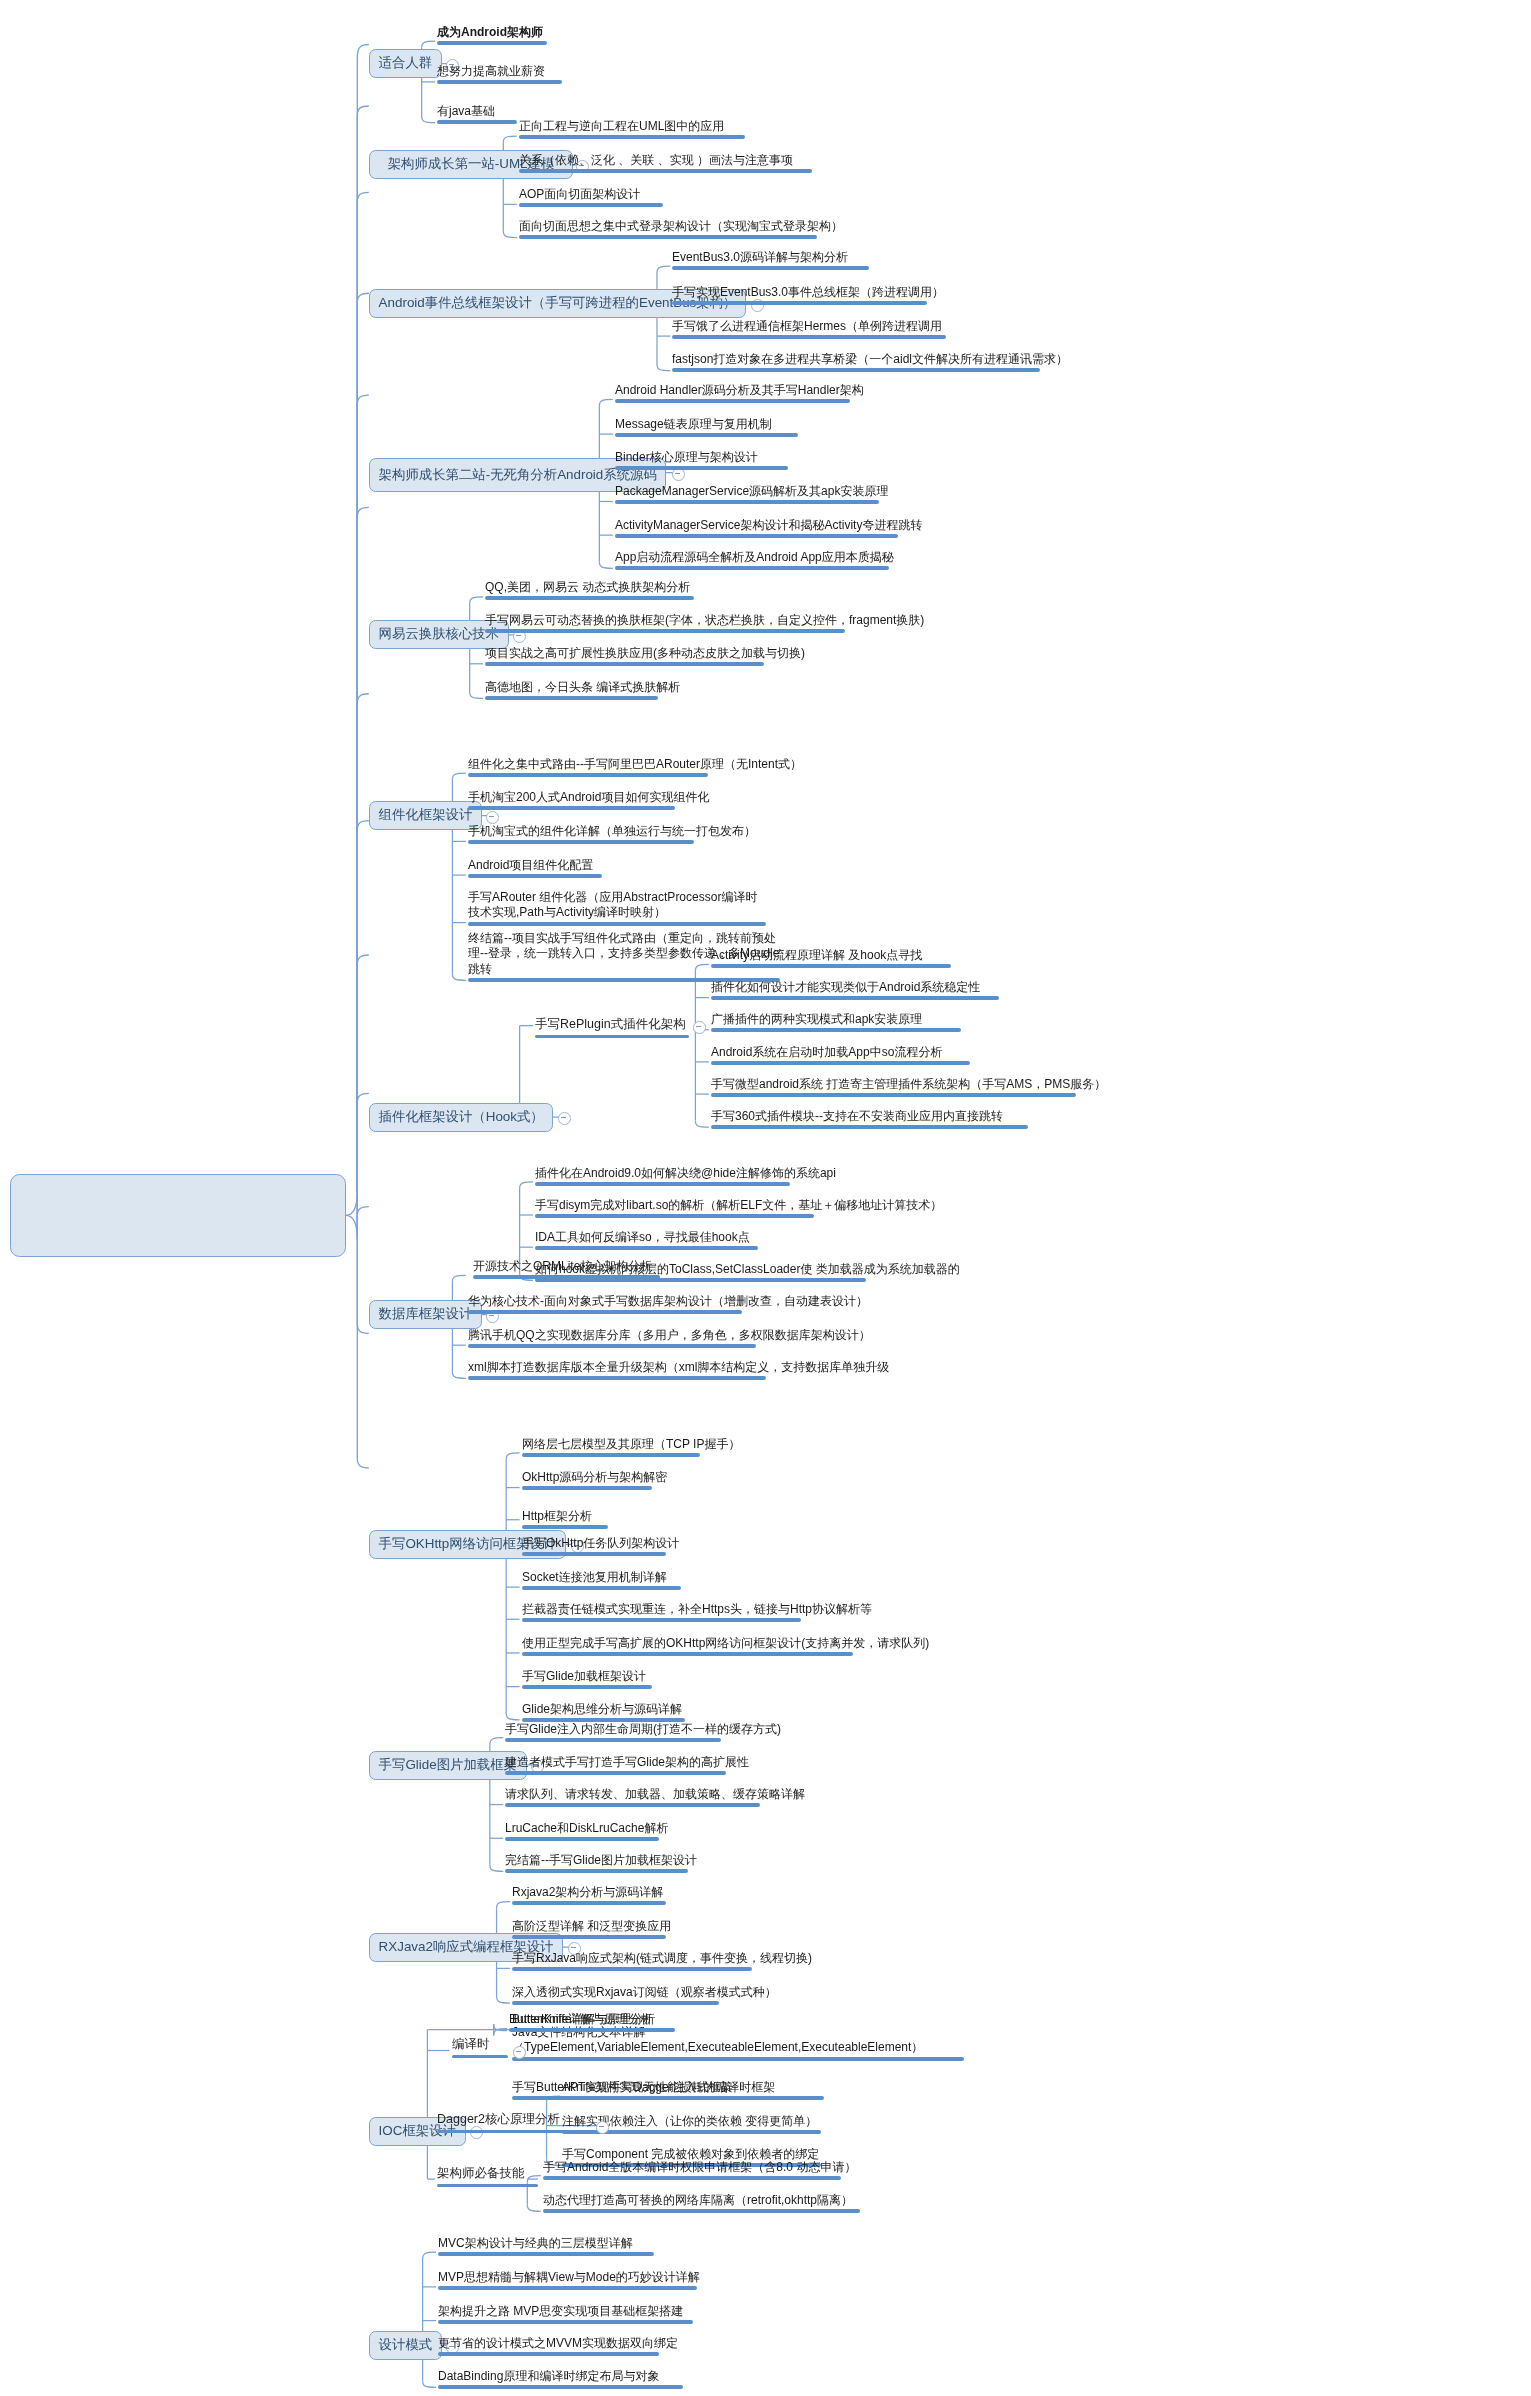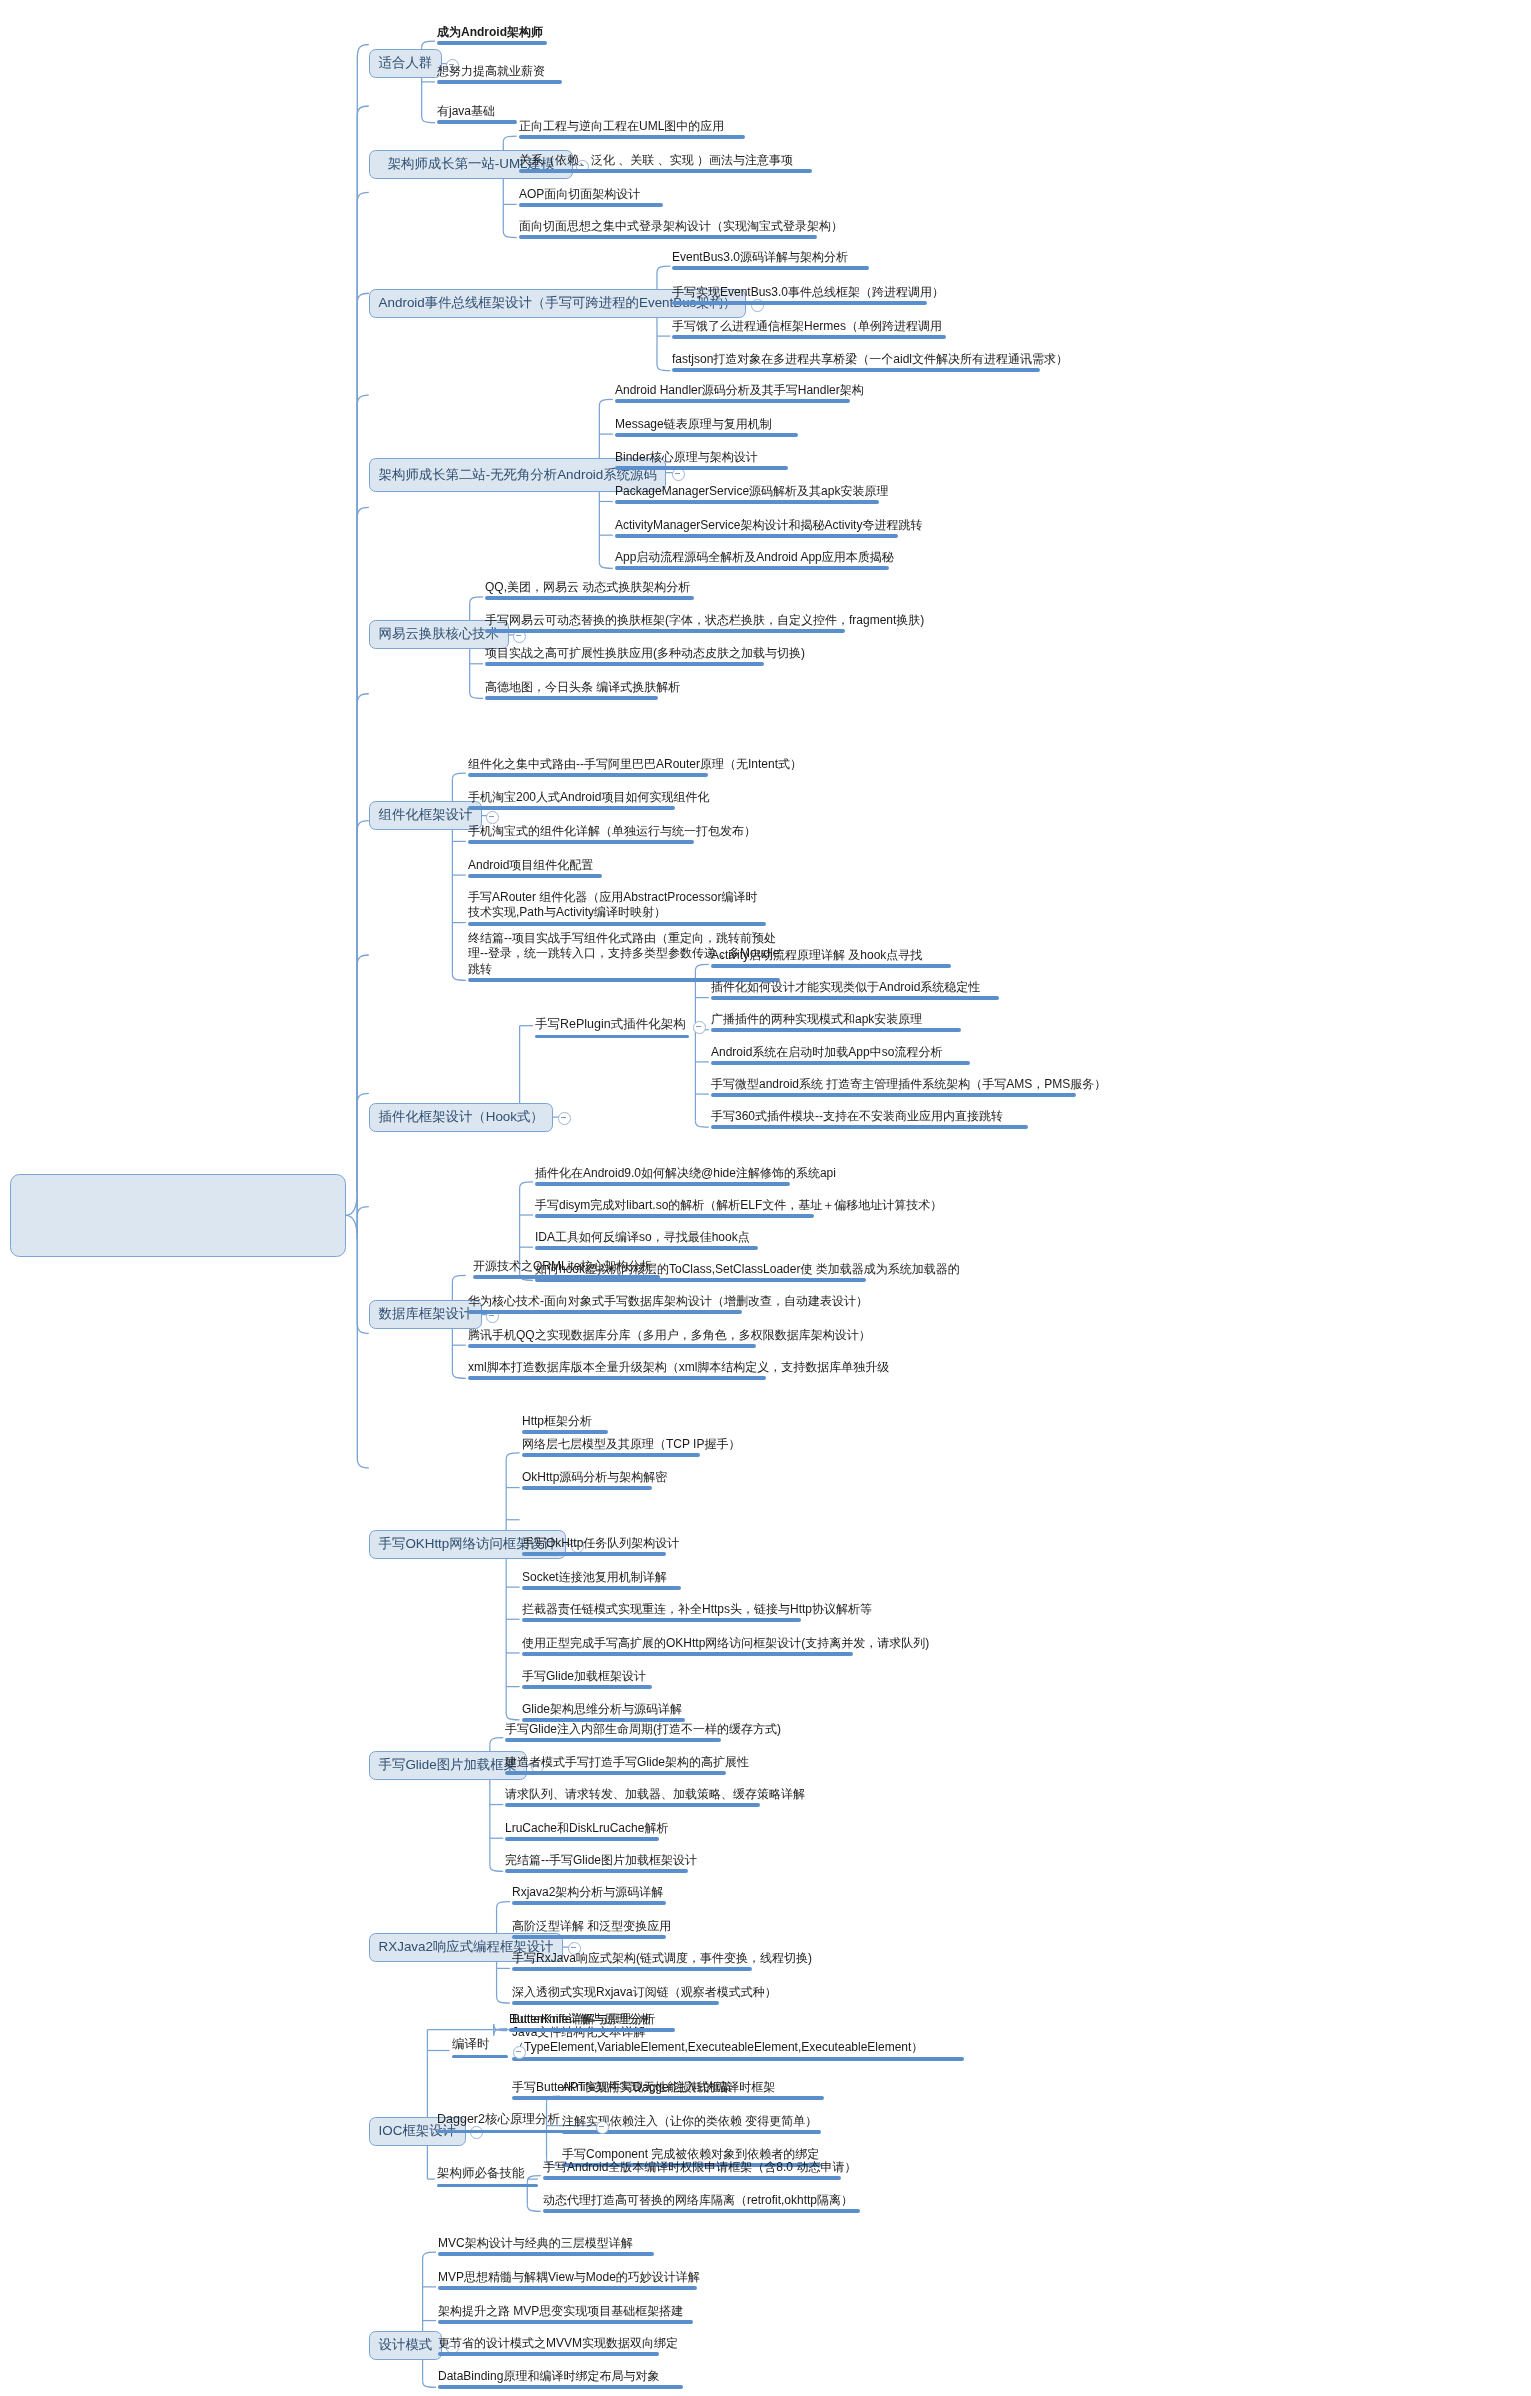--- a/index.html
+++ b/index.html
@@ -427,21 +427,21 @@
     </div>
     <div class="handle" style="left: 571px; top: 1540px;"></div>
     <div class="leaf" style="left: 522px; top: 1437px;">
       <span style="display: block;">网络层七层模型及其原理（TCP IP握手）</span>
       <span class="bar" style="width: 178px;"></span>
     </div>
     <div class="leaf" style="left: 522px; top: 1470px;">
       <span style="display: block;">OkHttp源码分析与架构解密</span>
       <span class="bar" style="width: 130px;"></span>
     </div>
-    <div class="leaf" style="left: 522px; top: 1414px;">
+    <div class="leaf" style="left: 522px; top: 1509px;">
       <span style="display: block;">Http框架分析</span>
       <span class="bar" style="width: 86px;"></span>
     </div>
     <div class="leaf" style="left: 522px; top: 1536px;">
       <span style="display: block;">手写OkHttp任务队列架构设计</span>
       <span class="bar" style="width: 144px;"></span>
     </div>
     <div class="leaf" style="left: 522px; top: 1570px;">
       <span style="display: block;">Socket连接池复用机制详解</span>
       <span class="bar" style="width: 159px;"></span>

